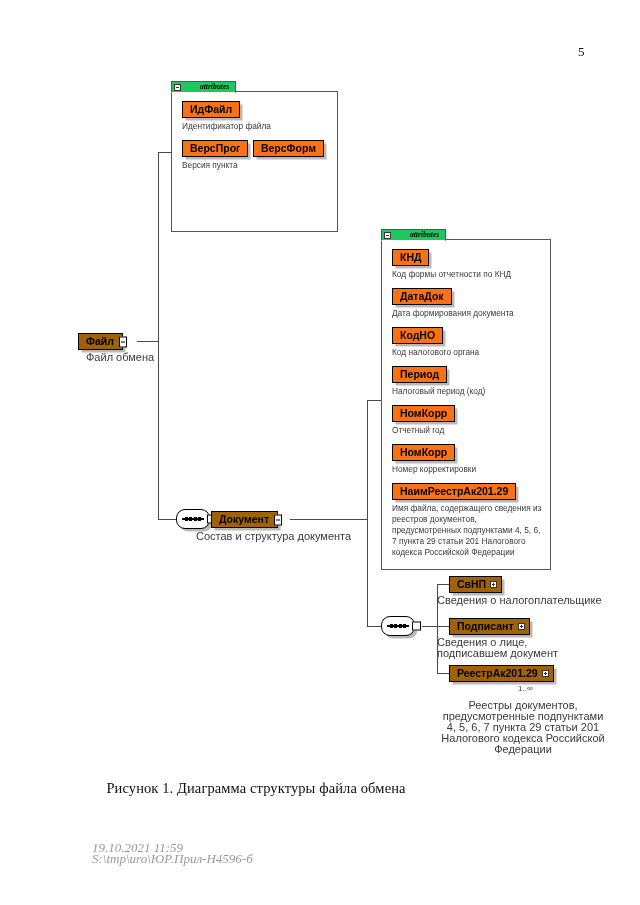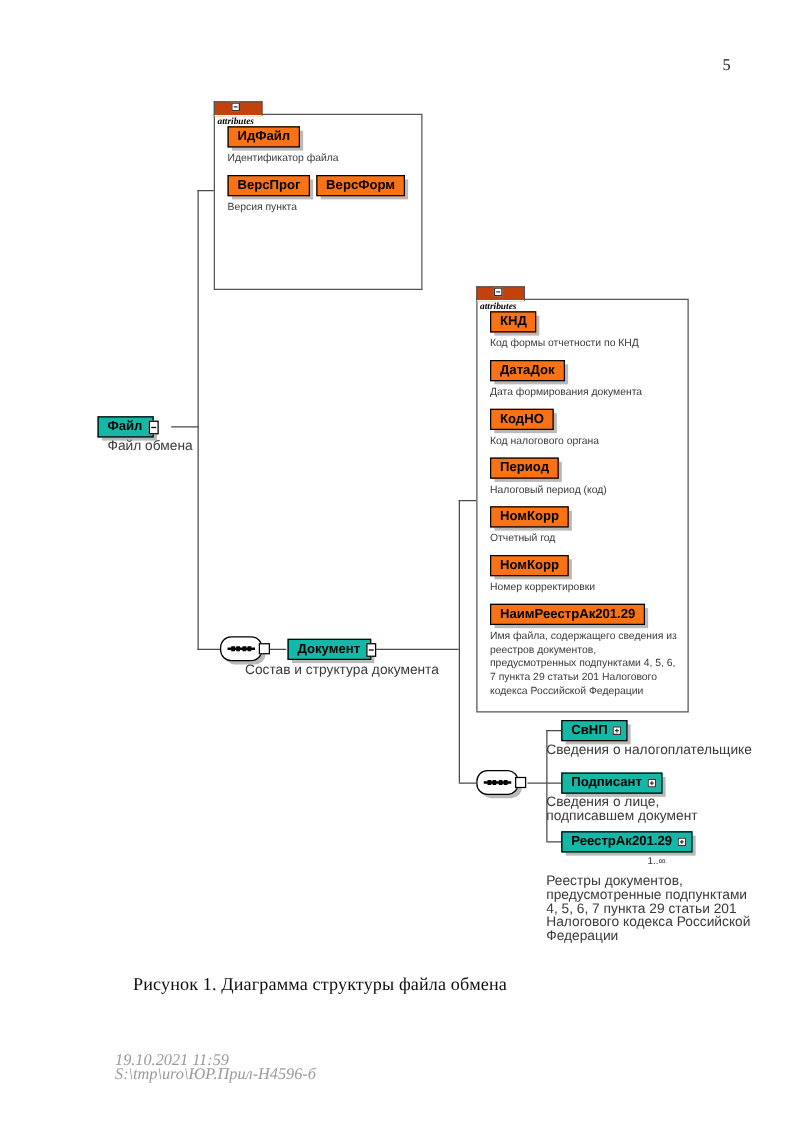--- a/index.html
+++ b/index.html
@@ -73,27 +73,26 @@
     background: #ffffff;
   }
   .attr-tab {
     position: absolute;
     top: -11px;
     left: -1px;
     height: 12px;
     box-sizing: border-box;
     border: 1px solid #555;
     border-bottom: 1px solid #fff;
-    background: #c2410c;
+    background: #22c55e;
     padding: 0 6px 0 2px;
     display: flex;
     align-items: center;
-    gap: 3px;
+    gap: 19px;
     font-size: 7.5px;
-    flex-direction: column;
   }
   .attr-tab .tab-label {
     font-family: "Liberation Serif", serif;
     font-style: italic;
     font-weight: bold;
     font-size: 7.5px;
     line-height: 10px;
     color: #000;
   }
   .box-icon {
@@ -150,21 +149,21 @@
   }
   .attr-desc.last { margin-bottom: 0; }
 
   
   .node {
     position: absolute;
     display: flex;
     align-items: center;
     box-sizing: border-box;
     border: 1.6px solid #000;
-    background: #14b8a6;
+    background: #a16207;
     padding: 1px 4px 1px 7px;
     height: 17px;
     box-shadow: 3px 3px 0 -0.5px #b9b9b9;
     white-space: nowrap;
   }
   .node .node-label {
     font-family: "Liberation Sans", sans-serif;
     font-weight: bold;
     font-size: 10.5px;
     line-height: 13px;
@@ -338,21 +337,21 @@
   <div class="seq" style="left:176px; top:509px;">
     <span class="dots">
         <i></i>
         <i></i>
         <i></i>
         <i></i>
       </span>
     <span class="seq-stub"></span>
   </div>
 
-  <div class="node" style="left:230px; top:511px;">
+  <div class="node" style="left:211px; top:511px;">
     <span class="node-label">Документ</span>
     <span class="stub"></span>
   </div>
   <div class="node-caption" style="left:196px; top:531px; width:180px;">Состав и структура документа</div>
 
   <div class="seq" style="left:381px; top:616px;">
     <span class="dots">
         <i></i>
         <i></i>
         <i></i>
@@ -373,20 +372,20 @@
   </div>
   <div class="node-caption" style="left:437px; top:637px; width:158px;">Сведения о лице, подписавшем документ</div>
 
   <div class="node" style="left:449px; top:665px;">
     <span class="node-label">РеестрАк201.29</span>
     <span class="box-icon plus"></span>
   </div>
   <div class="multiplicity" style="left:518px; top:684px;">
     <span>1..∞</span>
   </div>
-  <div class="node-caption" style="left:437px; top:700px; width:172px;">Реестры документов, предусмотренные подпунктами 4, 5, 6, 7 пункта 29 статьи 201 Налогового кодекса Российской Федерации</div>
+  <div class="node-caption" style="left:437px; top:700px; width:172px;text-align:center;">Реестры документов, предусмотренные подпунктами 4, 5, 6, 7 пункта 29 статьи 201 Налогового кодекса Российской Федерации</div>
 
 </div>
 
 <div class="figure-caption">Рисунок 1. Диаграмма структуры файла обмена</div>
 
 <div class="footer-stamp">19.10.2021 11:59
 S:\tmp\uro\ЮР.Прил-Н4596-б</div>
 
 </body></html>

